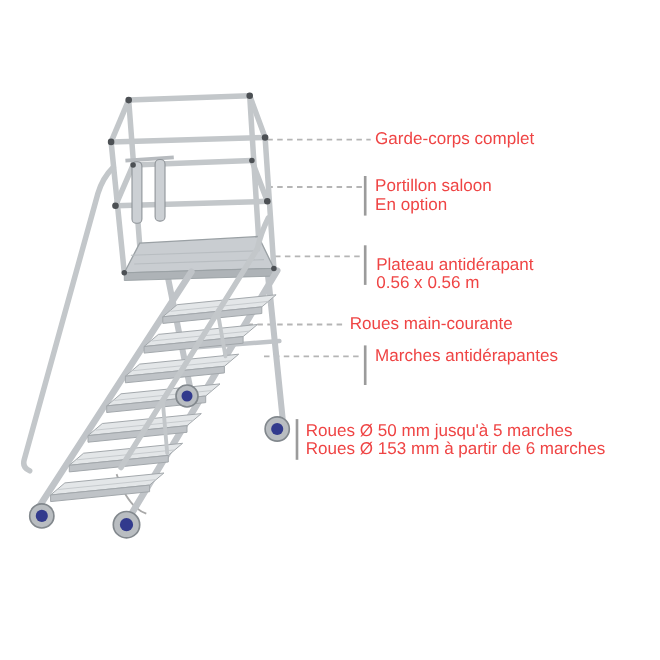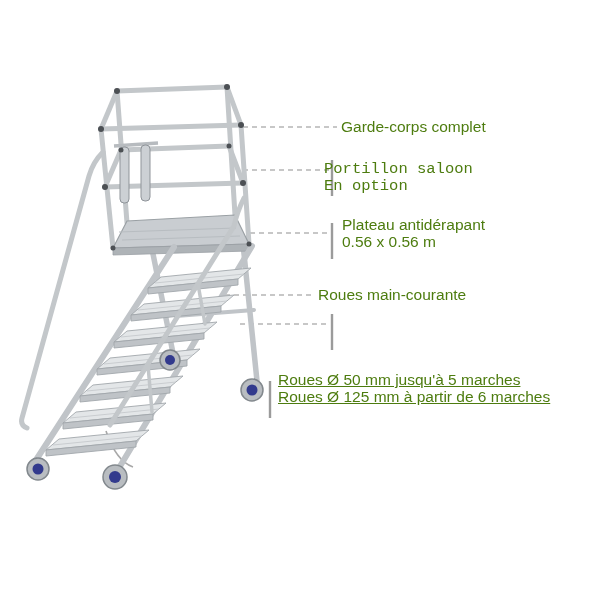--- a/index.html
+++ b/index.html
@@ -11,31 +11,31 @@
   .stage {
     position:relative;
     width:600px; height:600px;
     background:#ffffff;
     overflow:hidden;
   }
   svg.illustration { position:absolute; left:0; top:0; }
   .labels-layer { position:absolute; left:0; top:0; width:600px; height:600px; }
   .label {
     position:absolute;
-    color:#4d7c0f;
+    color:#ef4444;
     font-size:15.5px;
     line-height:17px;
     white-space:nowrap;
   }
   #lbl-garde    { left:341px; top:118px; }
-  #lbl-portillon{ left:324px; top:161px;font-family:Liberation Mono, monospace; }
-  #lbl-plateau  { left:342px; top:216px; }
+  #lbl-portillon{ left:341px; top:161px; }
+  #lbl-plateau  { left:342px; top:232px; }
   #lbl-main     { left:318px; top:286px; }
   #lbl-marches  { left:341px; top:315px; }
-  #lbl-roues    { left:278px; top:371px;text-decoration:underline; }
+  #lbl-roues    { left:278px; top:383px; }
   #lbl-acces    { left:137px; top:453px; }
 </style>
 </head>
 <body>
 
 <div class="stage">
 
   <svg class="illustration" width="600" height="600" viewBox="0 0 600 600">
 
     <g stroke="#b5b5b5" stroke-width="1.6" stroke-dasharray="5 4" fill="none">
@@ -192,22 +192,23 @@
     <div class="label" id="lbl-plateau">
       <div>Plateau antidérapant</div>
       <div>0.56 x 0.56 m</div>
     </div>
 
     <div class="label" id="lbl-main">
       <div>Roues main-courante</div>
     </div>
 
     <div class="label" id="lbl-marches">
+      <div>Marches antidérapantes</div>
     </div>
 
     <div class="label" id="lbl-roues">
       <div>Roues Ø 50 mm jusqu'à 5 marches</div>
-      <div>Roues Ø 125 mm à partir de 6 marches</div>
+      <div>Roues Ø 153 mm à partir de 6 marches</div>
     </div>
 
 
   </div>
 </div>
 
 </body></html>

